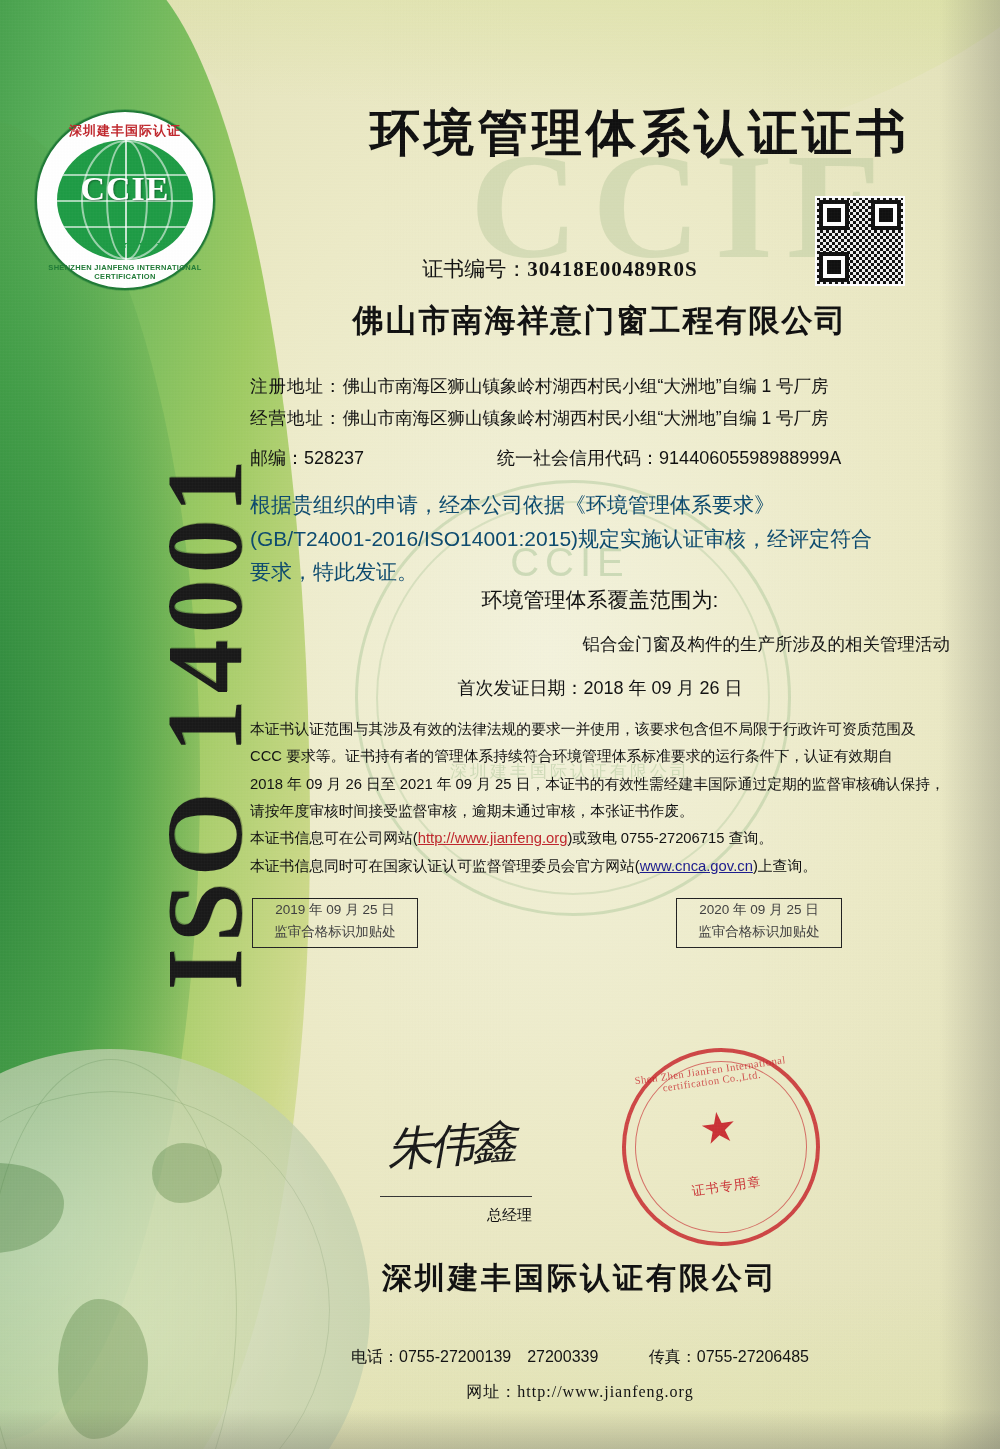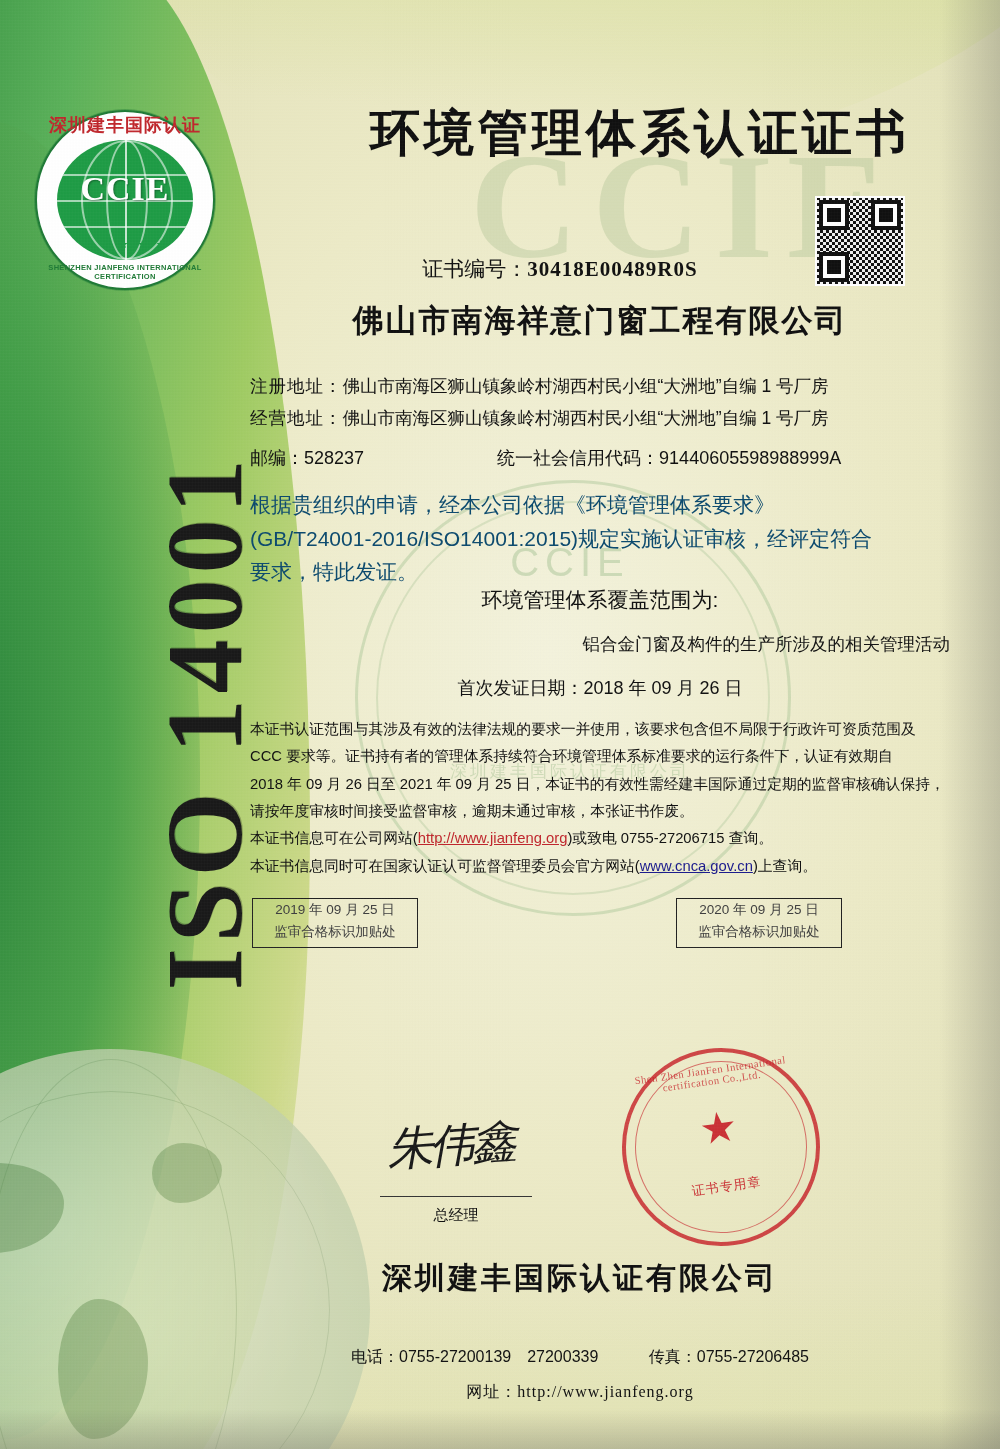--- a/index.html
+++ b/index.html
@@ -181,21 +181,21 @@
     box-shadow: 0 0 0 1px rgba(31,122,54,0.4);
   }
   .logo-ring-top, .logo-ring-bot {
     position: absolute;
     left: 0; width: 180px;
     text-align: center;
     color: #c0272d;
     font-family: "Liberation Sans", sans-serif;
     font-weight: bold;
   }
-  .logo-ring-top { top: 3px; font-size: 18px; letter-spacing: 1px; text-align: center; }
+  .logo-ring-top { top: 12px; font-size: 13px; letter-spacing: 1px; text-align: center; }
   .logo-ring-bot { bottom: 9px; font-size: 7.5px; letter-spacing: .3px; color:#1f7a36;text-align:center; }
   .logo-globe {
     position: absolute;
     left: 22px; top: 30px;
     width: 136px; height: 120px;
     border-radius: 50%;
     background: #1f9c46;
     overflow: hidden;
   }
   .logo-globe .meridian {
@@ -397,21 +397,21 @@
   .sig-rule {
     position: absolute;
     left: 380px; top: 1196px;
     width: 152px;
     border-top: 1.4px solid #333;
   }
   .sig-title {
     position: absolute;
     left: 380px; top: 1206px;
     width: 152px;
-    text-align: center;
+    text-align: right;
     font-size: 15px;
     font-family: "Liberation Sans", sans-serif;
     color: #111;
   }
   
   .red-seal {
     position: absolute;
     left: 622px; top: 1048px;
     width: 190px; height: 190px;
     border-radius: 50%;

